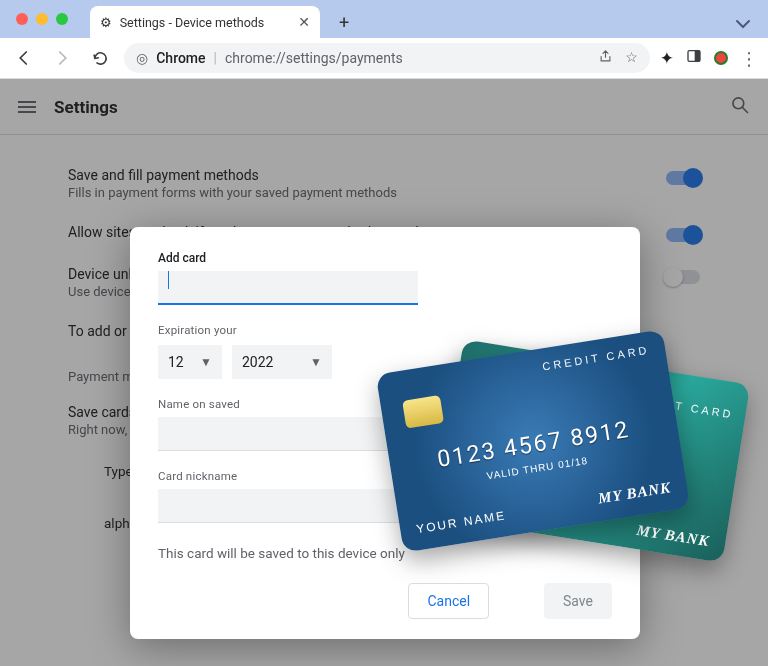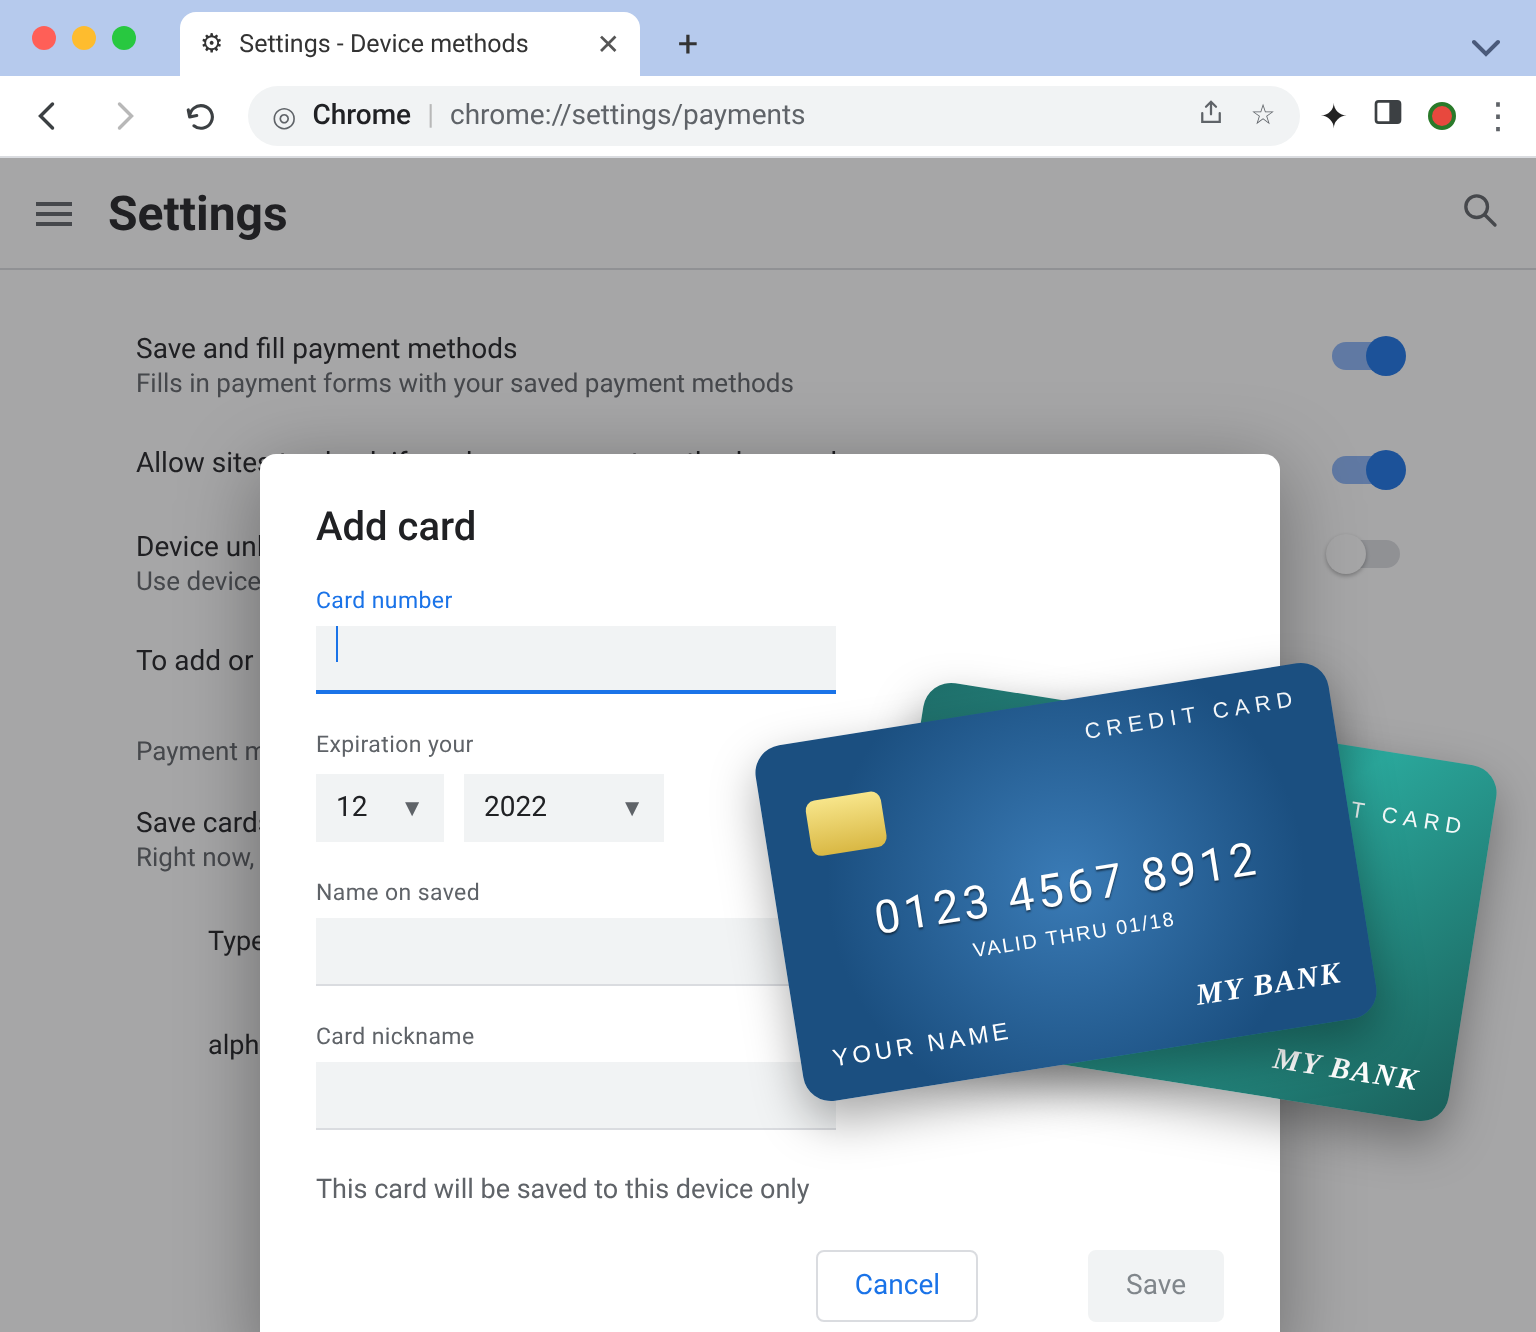--- a/index.html
+++ b/index.html
@@ -46,21 +46,21 @@
     .vert-dots { letter-spacing: 0; }
 
     
     .page { position: relative; background: #fff; height: calc(666px - 38px - 41px); }
     .page-head {
       height: 56px; display:flex; align-items:center; padding: 0 18px; gap: 18px;
       border-bottom: 1px solid #dadce0;
     }
     .hamburger { display:flex; flex-direction:column; gap:3px; }
     .hamburger span { width:18px; height:2px; background:#5f6368; }
-    .page-title { font-size: 24px; font-weight: 700; color:#202124; }
+    .page-title { font-size: 17px; font-weight: 700; color:#202124; }
     .search-ico { margin-left:auto; color:#5f6368; }
 
     .content { padding: 20px 68px; color:#202124; font-size:14px; }
     .row { display:flex; align-items:flex-start; padding: 12px 0; }
     .row .txt { flex:1; }
     .row .lbl { color:#202124; }
     .row .sub { color:#5f6368; font-size: 13px; margin-top:2px; }
     .toggle { width: 34px; height: 14px; background:#8ab4f8; border-radius:10px; position:relative; margin-top:4px; }
     .toggle::after { content:""; position:absolute; right:-3px; top:-3px; width:20px; height:20px; border-radius:50%; background:#1a73e8; }
     .toggle-off { width: 34px; height: 14px; background:#dadce0; border-radius:10px; position:relative; margin-top:4px; }
@@ -70,21 +70,21 @@
     .more { margin-left:auto; color:#5f6368; font-size:20px; }
 
     
     .scrim { position:absolute; inset:0; background:rgba(32,33,36,0.4); }
 
     
     .dialog {
       position:absolute; left: 130px; top: 148px; width: 510px; background:#fff;
       border-radius: 8px; padding: 24px 28px 20px; box-shadow: 0 8px 40px rgba(0,0,0,.35);
     }
-    .dialog h2 { font-size: 20px; font-weight: 500; color:#202124; }
+    .dialog h2 { font-size: 12px; font-weight: 500; color:#202124; }
     .field-label { font-size: 11.5px; color:#5f6368; margin-top: 18px; letter-spacing: .2px; }
     .field-label.active { color:#1a73e8; }
     .text-input {
       height: 34px; background:#f1f3f4; border:none; border-bottom: 1px solid #dadce0;
       width: 260px; padding: 0 10px; font-size:14px; margin-top:6px; outline:none;
     }
     .text-input.focus { border-bottom: 2px solid #1a73e8; }
     .text-input.wide { width: 260px; }
     .selects { display:flex; gap: 10px; margin-top:8px; }
     .sel {
@@ -258,21 +258,20 @@
       <span>alpha</span>
       <span class="more">⋮</span>
     </div>
   </div>
 
   <div class="scrim"></div>
 
   <div class="dialog">
     <h2>Add card</h2>
 
-    <div class="field-label active">Card number</div>
     <div class="text-input focus wide"><span class="caret"></span></div>
 
     <div class="field-label">Expiration your</div>
     <div class="selects">
       <div class="sel">
         <span>12</span>
         <span class="arr">▼</span>
       </div>
       <div class="sel" style="min-width:100px">
         <span>2022</span>

